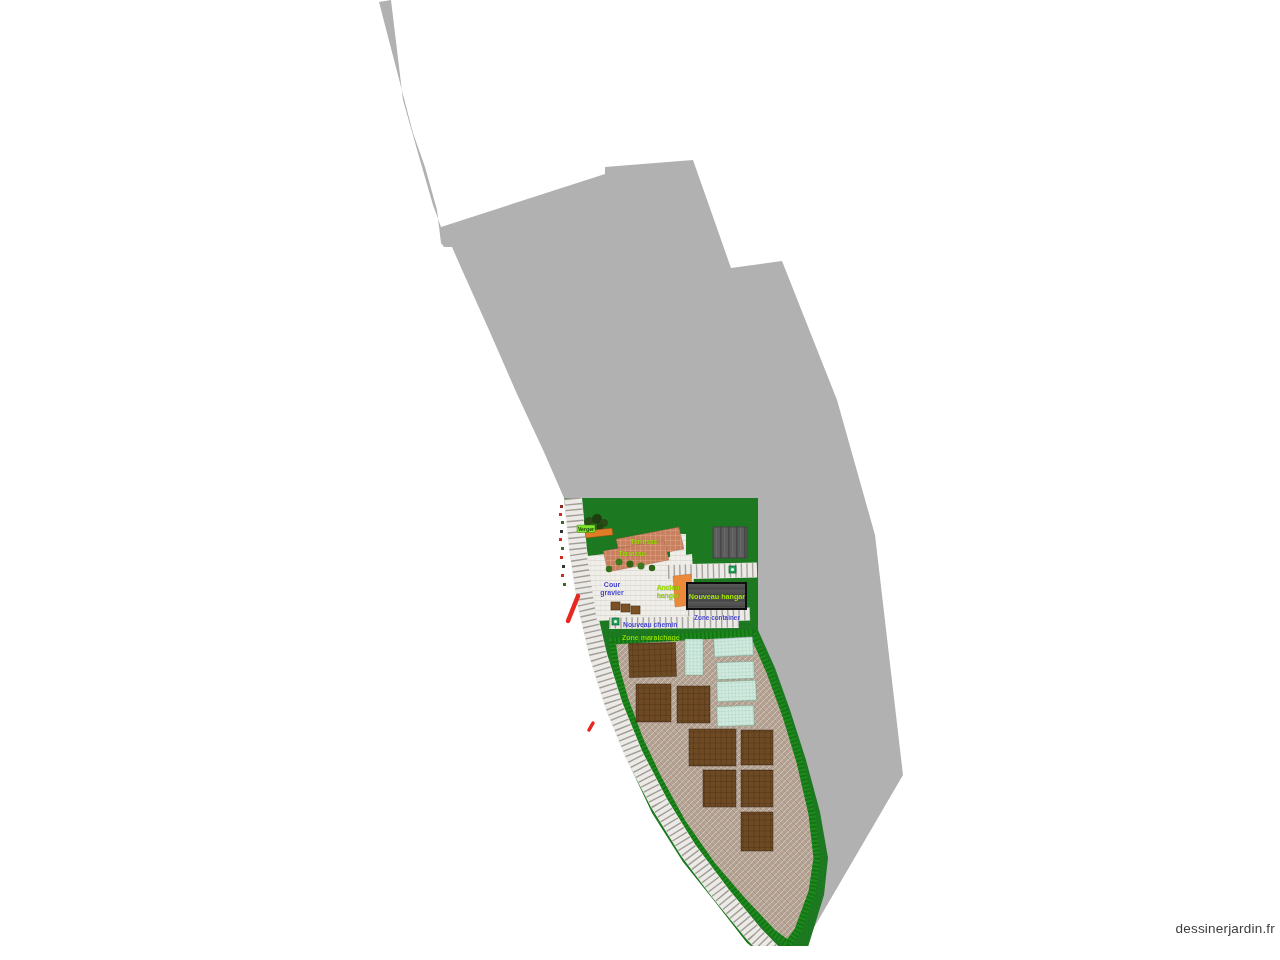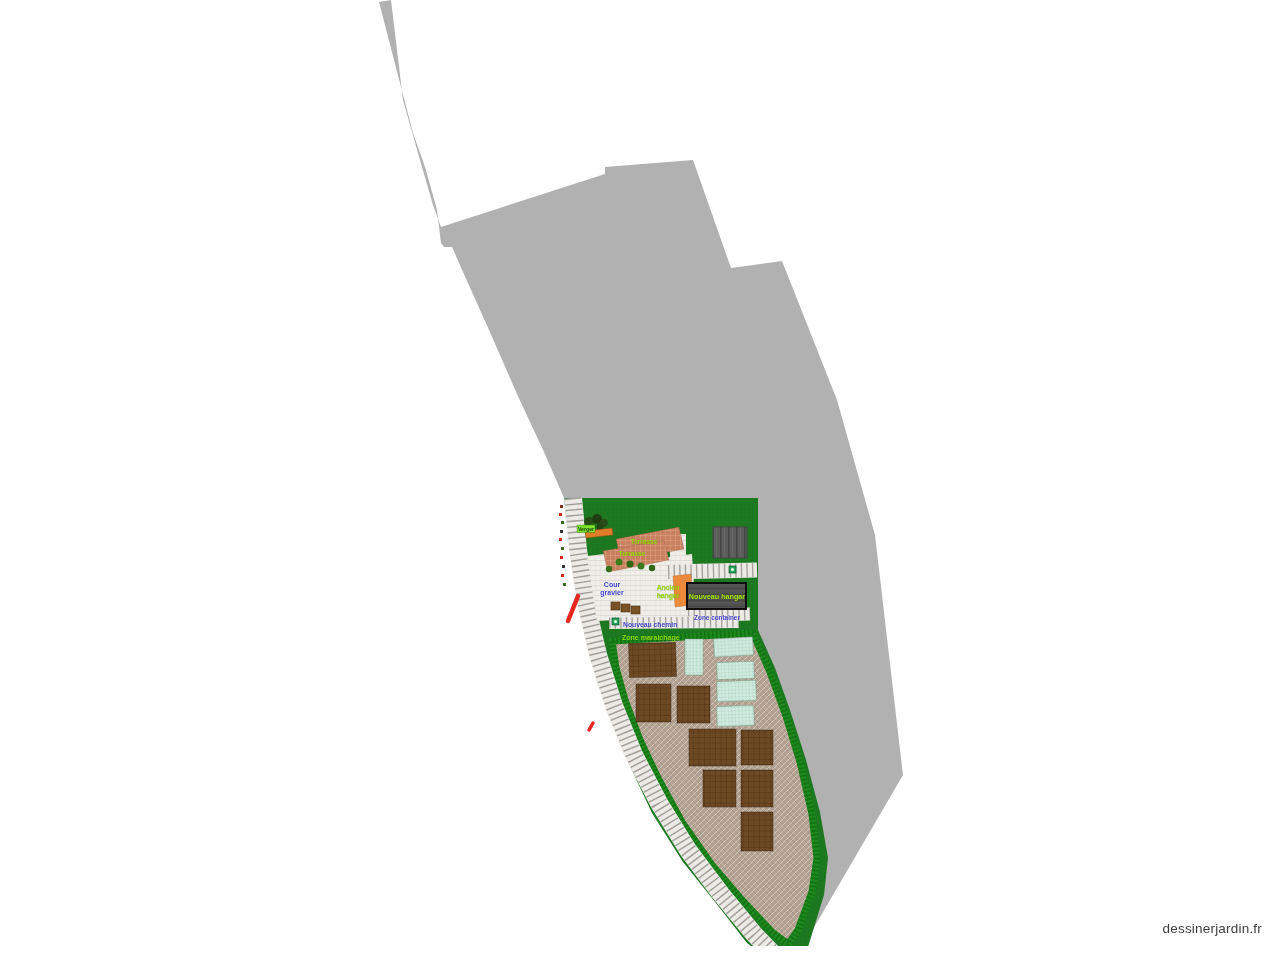--- a/index.html
+++ b/index.html
@@ -2,21 +2,21 @@
 <html><head>
 <meta charset="utf-8">
 <style>
   html,body{margin:0;padding:0;background:#ffffff;}
   .stage{position:relative;width:1280px;height:946px;background:#ffffff;overflow:hidden;
          font-family:"Liberation Sans", sans-serif;}
   .stage svg{position:absolute;left:0;top:0;}
   svg text{font-family:"Liberation Sans", sans-serif;font-weight:700;}
   .lblG{paint-order:stroke;stroke:rgba(0,40,0,0.35);stroke-width:0.4px;}
   .lblB{paint-order:stroke;stroke:rgba(255,255,255,0.45);stroke-width:0.4px;}
-  .watermark{position:absolute;right:18px;bottom:10px;font-size:13.5px;color:#3d3d3d;
+  .watermark{position:absolute;right:5px;bottom:10px;font-size:13.5px;color:#3d3d3d;
              font-weight:400;letter-spacing:0.2px;}
 </style>
 </head>
 <body>
 
 <div class="stage">
 <svg width="1280" height="960" viewBox="0 0 1280 960">
   <defs>
     <pattern id="lawn" width="4" height="4" patternUnits="userSpaceOnUse">
       <rect width="4" height="4" fill="#1d7a21"></rect>

